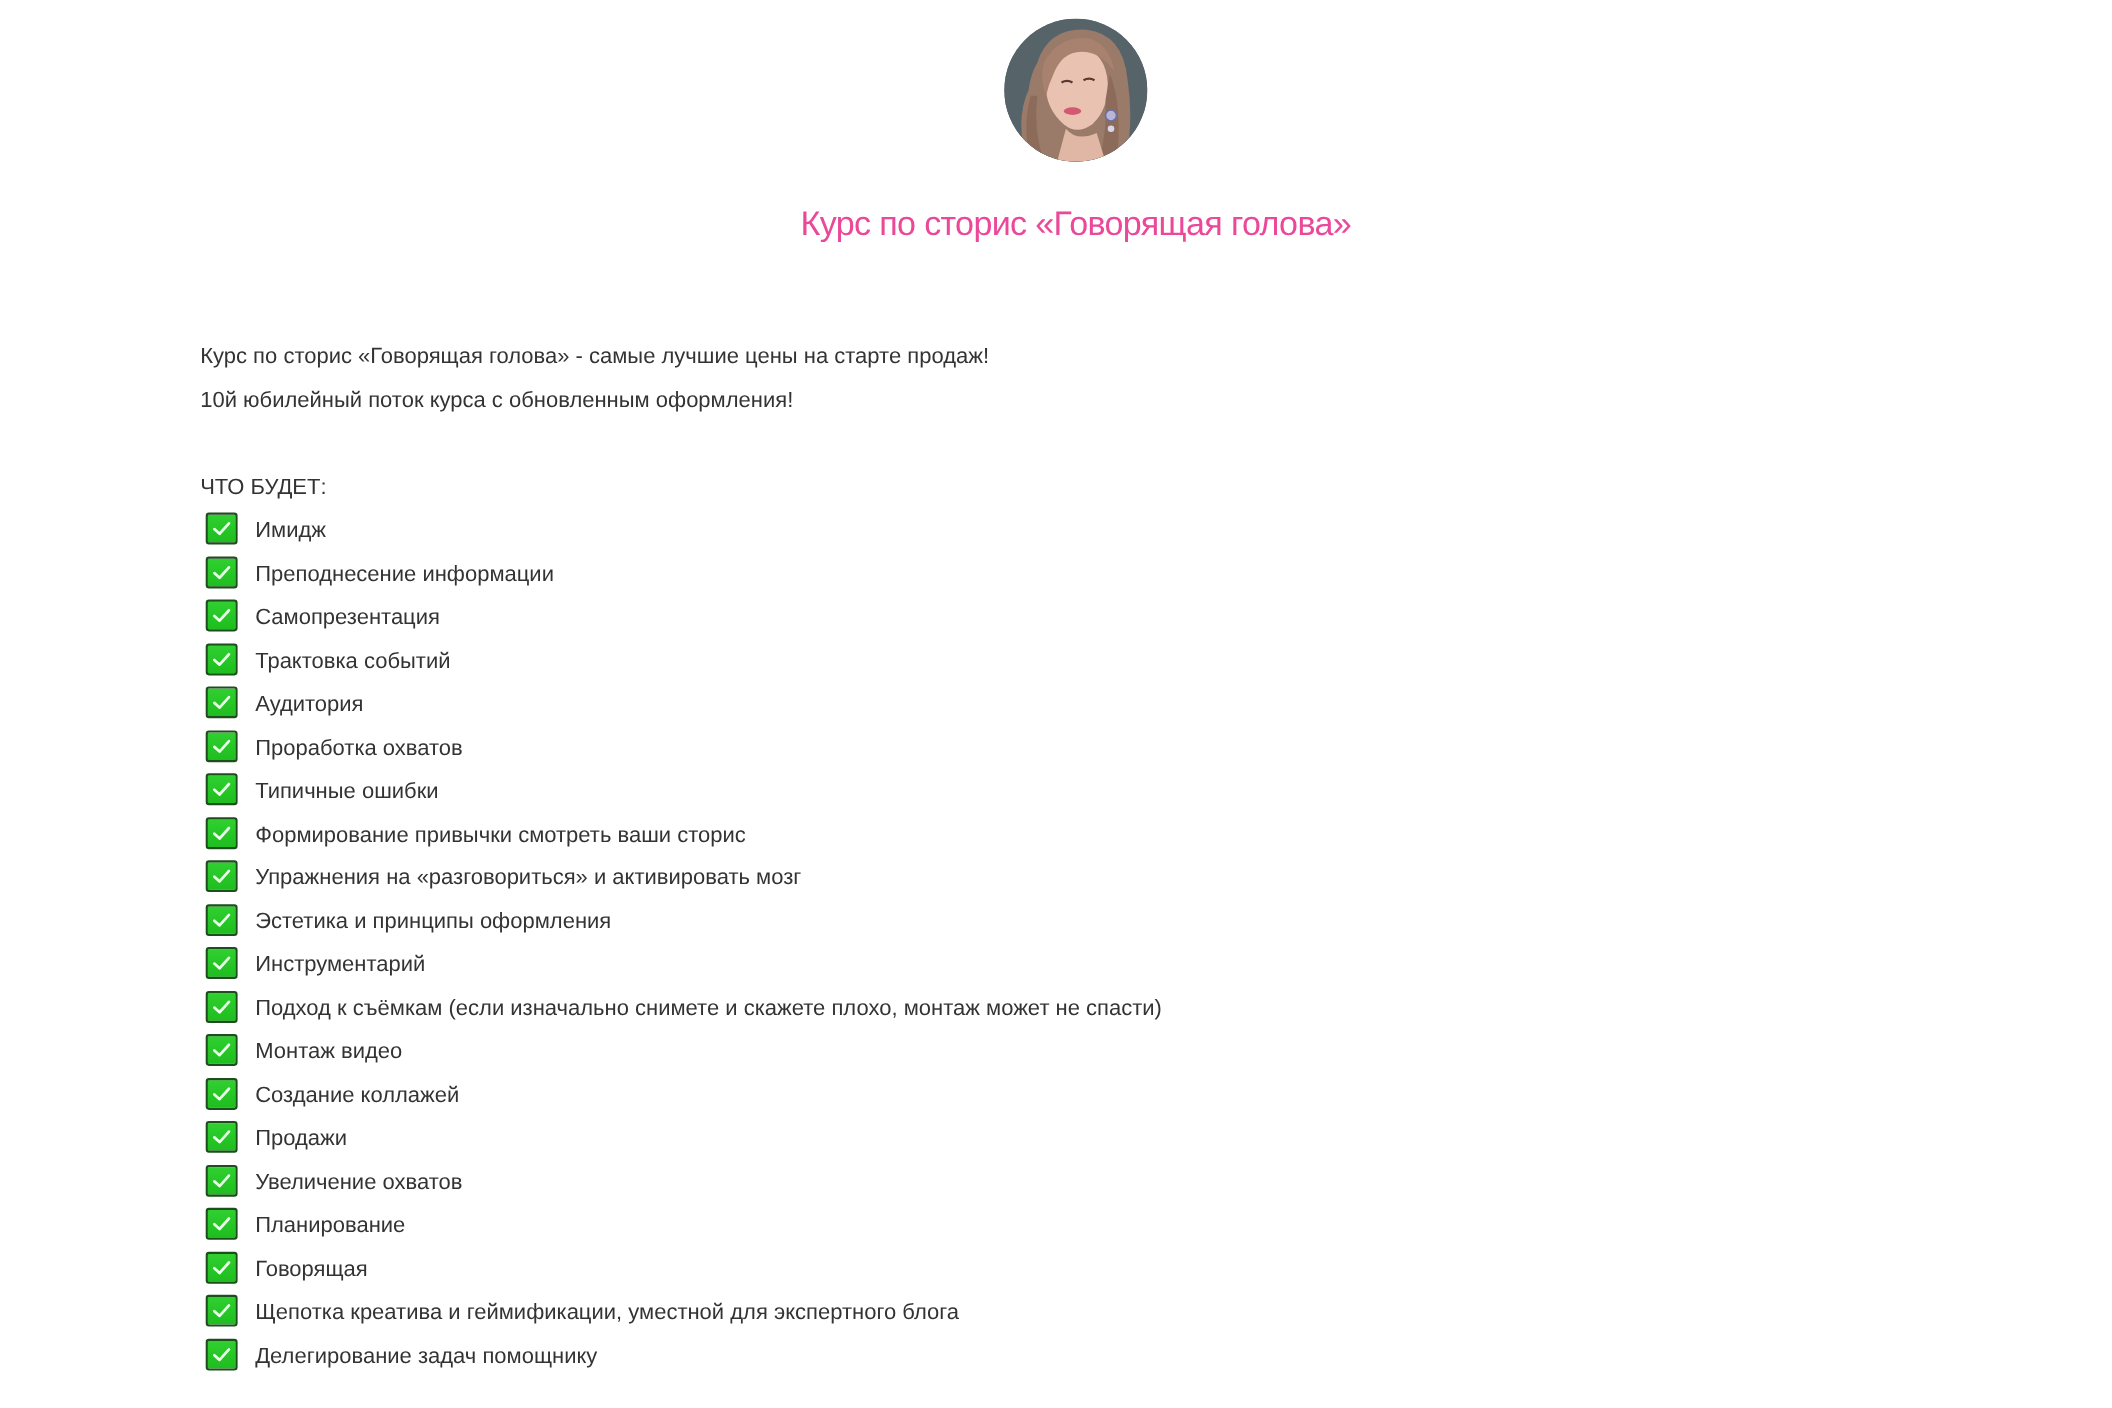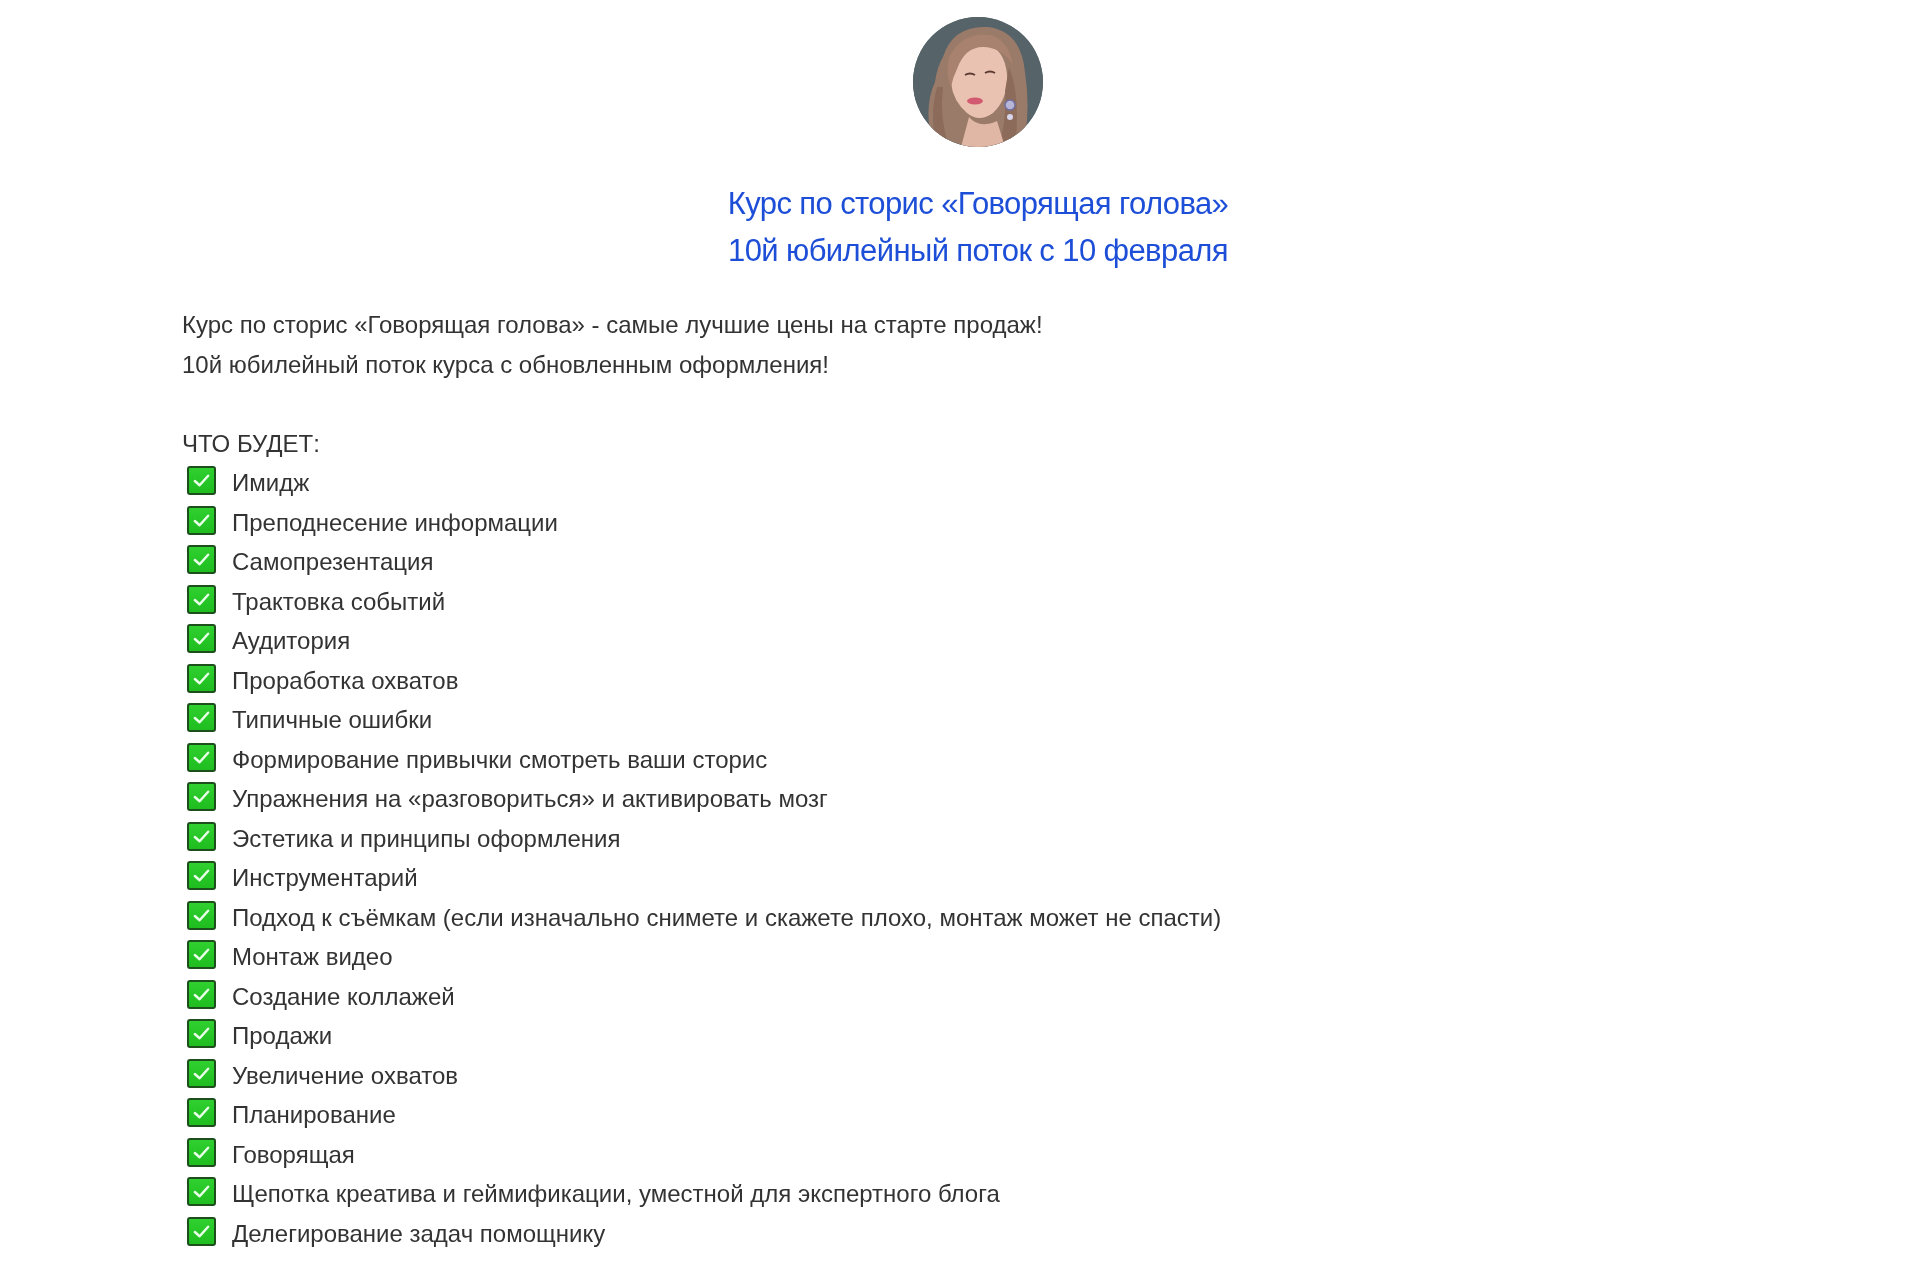--- a/index.html
+++ b/index.html
@@ -28,31 +28,31 @@
   .avatar svg { display: block; width: 130px; height: 130px; }
 
   .title-block {
     position: absolute;
     left: 478px;
     width: 1000px;
     top: 180px;
     text-align: center;
     font-size: 31px;
     line-height: 47px;
-    color: #1d4ed8;
+    color: #ec4899;
     letter-spacing: -0.6px;
   }
   .title-line { display: block; white-space: nowrap; }
 
   .content {
     position: absolute;
     left: 182px;
     top: 305px;
     width: 1500px;
-    font-size: 24px;
+    font-size: 20px;
     line-height: 39.5px;
     color: #333333;
   }
   .desc-line { display: block; height: 39.5px; white-space: nowrap; }
   .spacer { display: block; height: 39.5px; }
   .section-heading { display: block; height: 39.5px; white-space: nowrap; }
 
   .items { list-style: none; margin: 0; padding: 0; }
   .item {
     position: relative;
@@ -105,21 +105,20 @@
 
     <circle cx="97" cy="88" r="5" fill="#b8b6d8" stroke="#6f6ea0" stroke-width="1.5"></circle>
     <circle cx="97" cy="100" r="3" fill="#d8d6ec"></circle>
 
     <path d="M56 100 Q66 112 84 104 L92 130 L48 130 Z" fill="#e0b6a4"></path>
   </svg>
 </div>
 
 <div class="title-block">
   <span class="title-line">Курс по сторис «Говорящая голова»</span>
-  <span class="title-line">10й юбилейный поток с 10 февраля</span>
 </div>
 
 <div class="content">
   <span class="desc-line">Курс по сторис «Говорящая голова» - самые лучшие цены на старте продаж!</span>
   <span class="desc-line">10й юбилейный поток курса с обновленным оформления!</span>
   <span class="spacer"></span>
   <span class="section-heading">ЧТО БУДЕТ:</span>
 
   <ul class="items">
     <li class="item">

